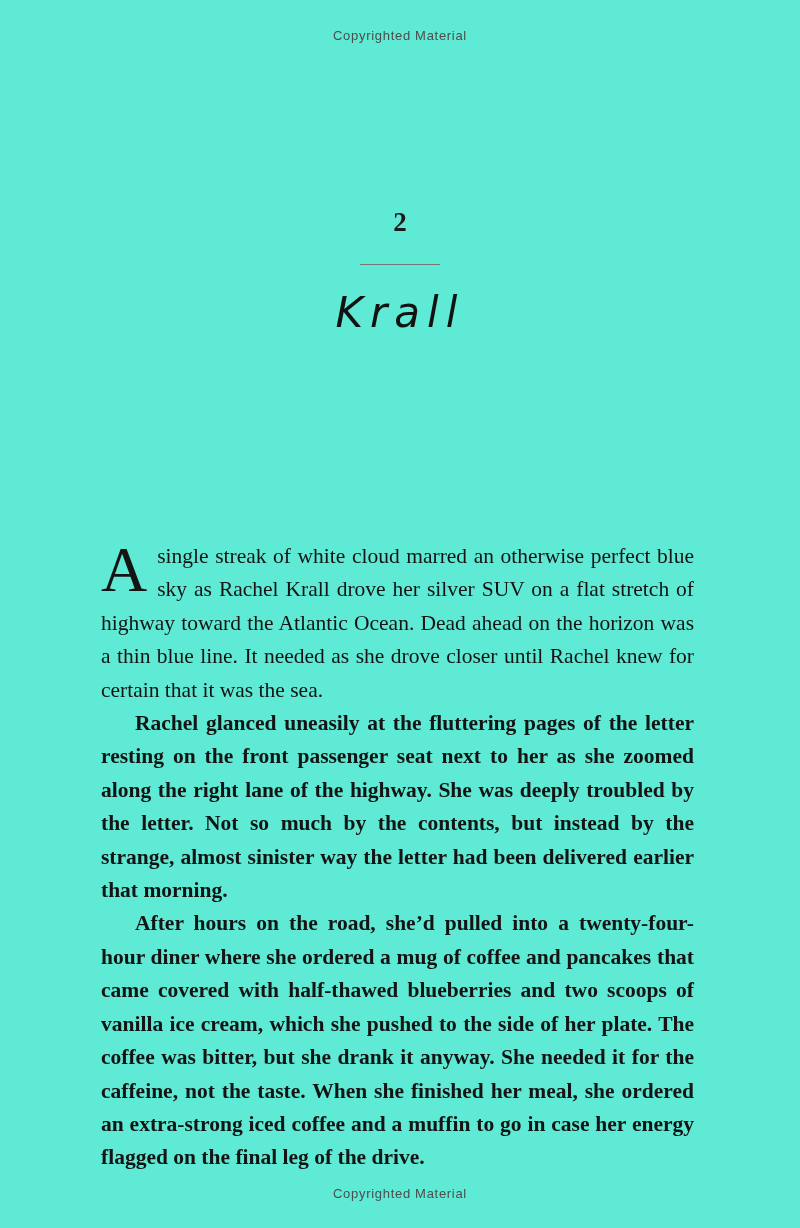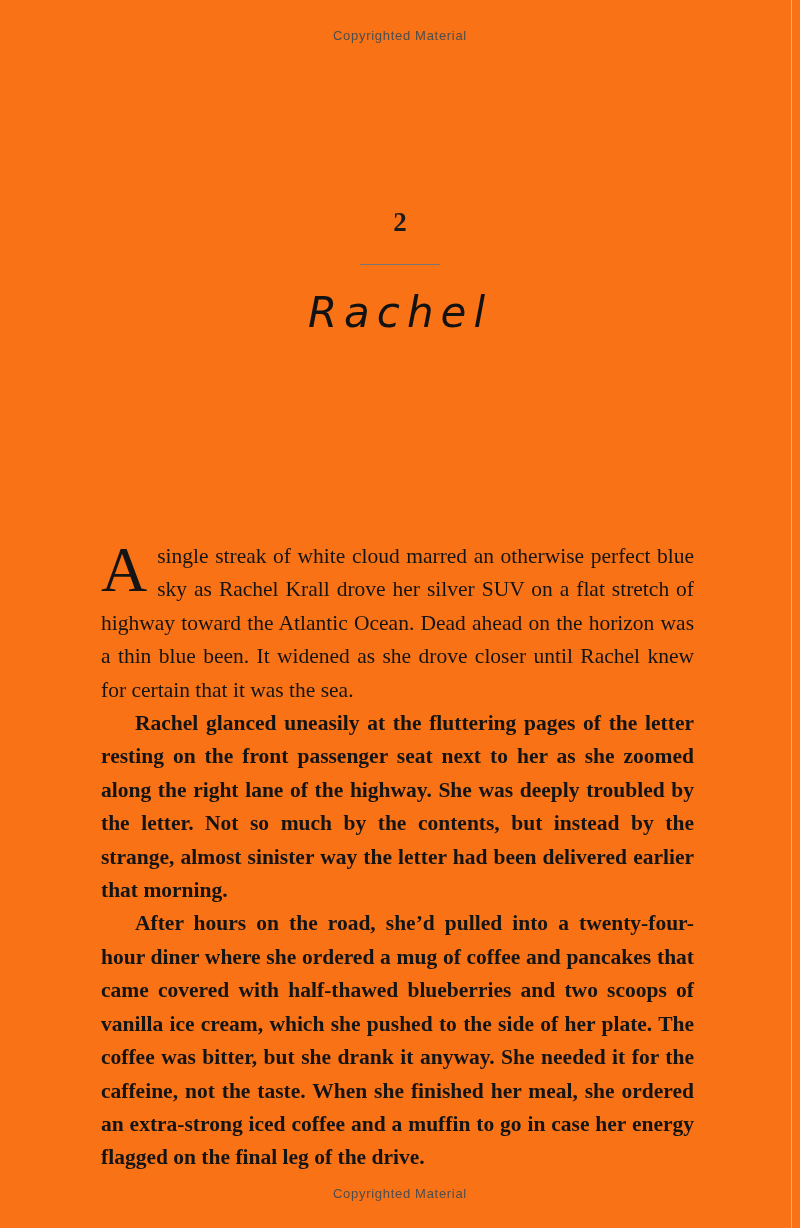--- a/index.html
+++ b/index.html
@@ -4,21 +4,21 @@
 <style>
   * { margin: 0; padding: 0; box-sizing: border-box; }
   html, body { background: #ffffff; }
   body { font-family: "Liberation Serif", serif; }
 
   .page {
     position: relative;
     width: 800px;
     height: 1228px;
     margin: 0 auto;
-    background: #f97316;
+    background: #5eead4;
     overflow: hidden;
   }
 
   .copyright {
     position: absolute;
     width: 100%;
     text-align: center;
     font-family: "Liberation Sans", sans-serif;
     font-size: 13px;
     letter-spacing: 0.7px;
@@ -98,24 +98,24 @@
 <body>
 
 <div class="page">
 
   <div class="copyright top">Copyrighted Material</div>
 
   <div class="chapter-number">2</div>
 
   <hr class="divider">
 
-  <div class="chapter-title">Rachel</div>
+  <div class="chapter-title">Krall</div>
 
   <div class="body-text">
-    <p><span class="dropcap">A</span><span>single streak of white cloud marred an otherwise perfect blue sky as Rachel Krall drove her silver SUV on a flat stretch of highway toward the Atlantic Ocean. Dead ahead on the horizon was a thin blue been. It widened as she drove closer until Rachel knew for certain that it was the sea.</span></p>
+    <p><span class="dropcap">A</span><span>single streak of white cloud marred an otherwise perfect blue sky as Rachel Krall drove her silver SUV on a flat stretch of highway toward the Atlantic Ocean. Dead ahead on the horizon was a thin blue line. It needed as she drove closer until Rachel knew for certain that it was the sea.</span></p>
     <p>Rachel glanced uneasily at the fluttering pages of the letter resting on the front passenger seat next to her as she zoomed along the right lane of the highway. She was deeply troubled by the letter. Not so much by the contents, but instead by the strange, almost sinister way the letter had been delivered earlier that morning.</p>
     <p>After hours on the road, she’d pulled into a twenty-four-hour diner where she ordered a mug of coffee and pancakes that came covered with half-thawed blueberries and two scoops of vanilla ice cream, which she pushed to the side of her plate. The coffee was bitter, but she drank it anyway. She needed it for the caffeine, not the taste. When she finished her meal, she ordered an extra-strong iced coffee and a muffin to go in case her energy flagged on the final leg of the drive.</p>
   </div>
 
   <div class="copyright bottom">Copyrighted Material</div>
 
   <div class="page-edge"></div>
 
 </div>
 

